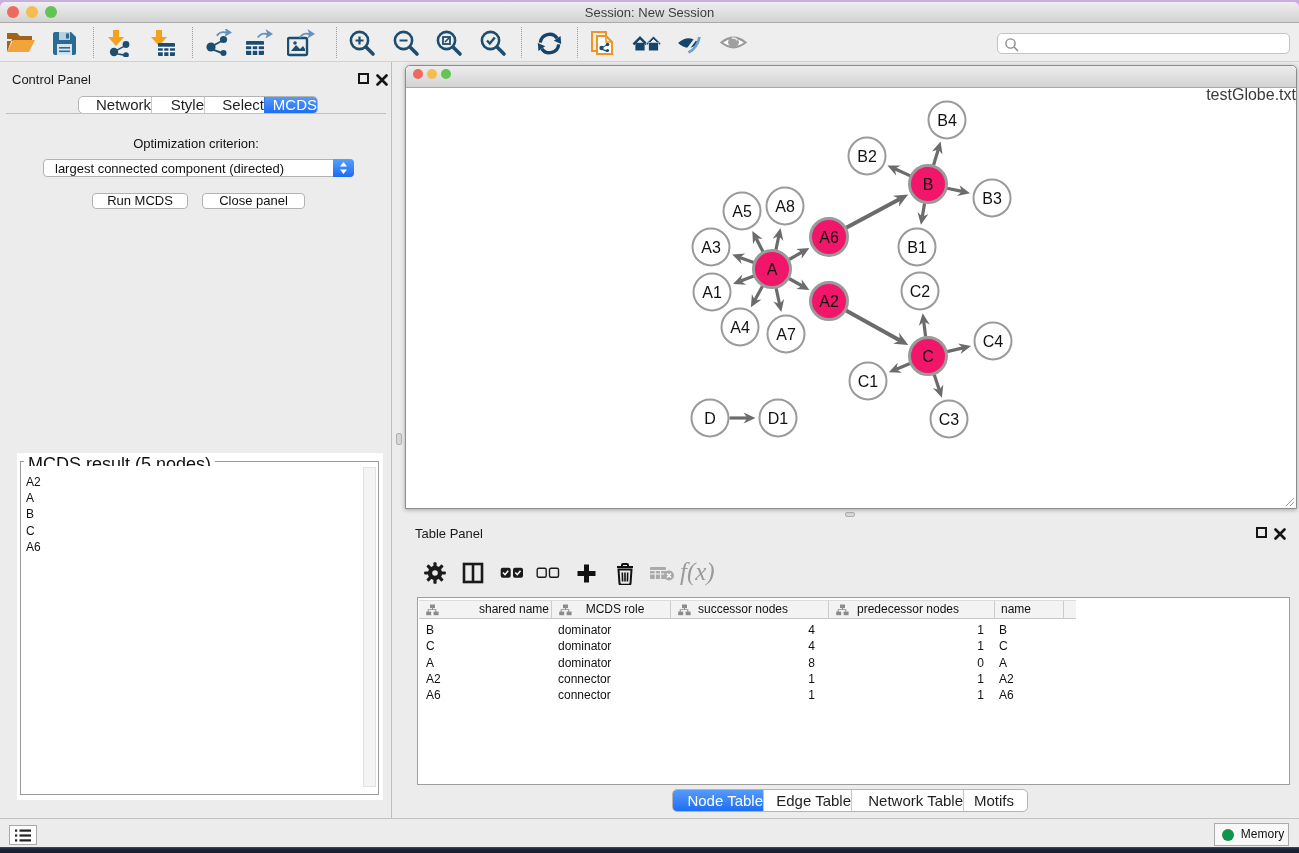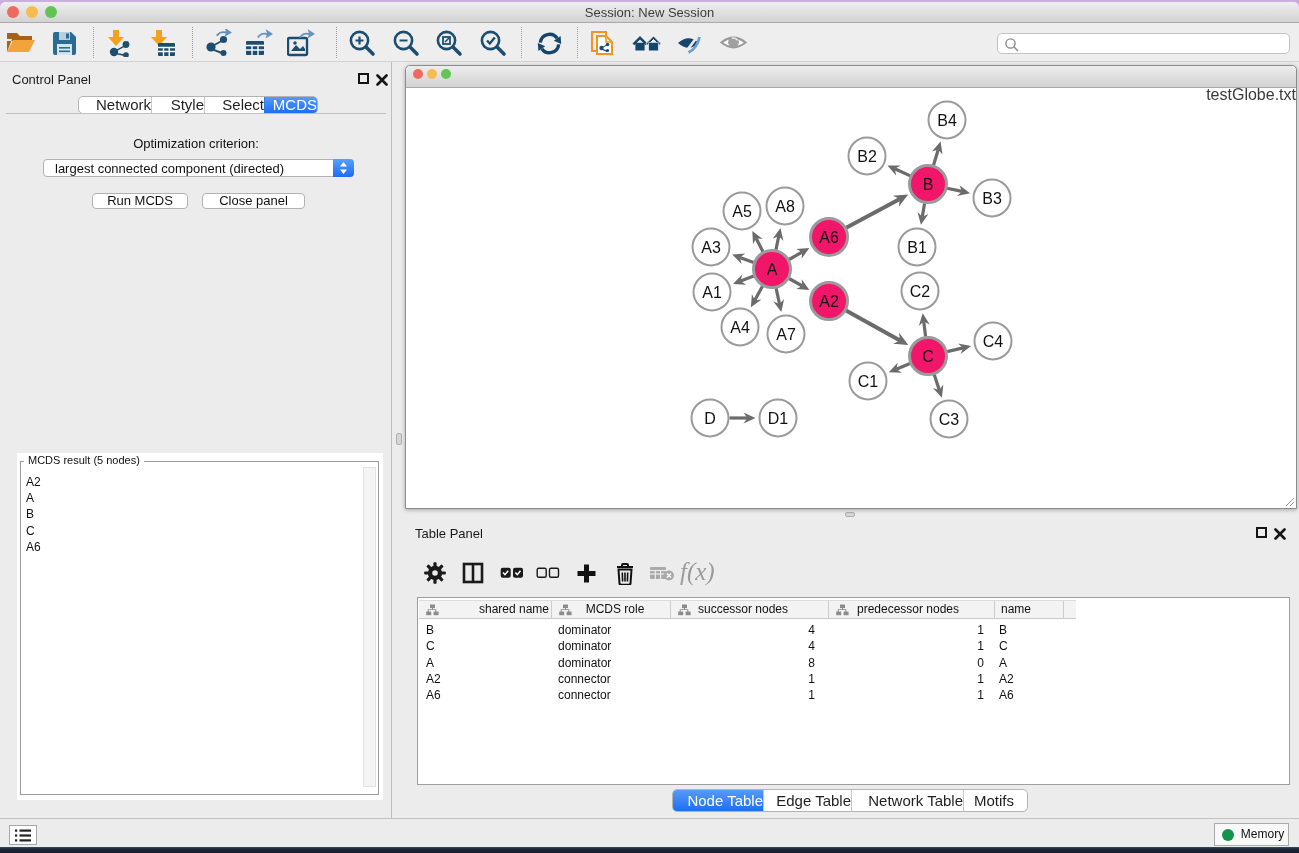--- a/index.html
+++ b/index.html
@@ -24,21 +24,21 @@
 #cpTabs{left:78px;top:34px;width:240px;height:18px}
 #cpTabs .tab{line-height:16px}
 #cpInner{position:absolute;left:6px;top:51px;width:380px;height:696px;border-top:1px solid #c0c0c0}
 #optlabel{position:absolute;left:0;top:74px;width:392px;text-align:center;font-size:13px;color:#111}
 #dropdown{position:absolute;left:43px;top:97px;width:311px;height:18px;background:#fff;border:1px solid #b2b2b2;border-radius:4px}
 #dropdown .dtext{position:absolute;left:11px;top:1px;font-size:13px;color:#111}
 #dropdown .dbtn{position:absolute;right:-1px;top:-1px;width:21px;height:18px;border-radius:0 4px 4px 0;background:linear-gradient(#58a0f9,#1c6cf3)}
 .btn{position:absolute;height:16px;background:#fff;border:1px solid #b2b2b2;border-radius:4px;font-size:13px;color:#111;text-align:center;line-height:14px}
 #resultPanel{position:absolute;left:17px;top:391px;width:366px;height:347px;background:#fff}
 #fieldset{position:absolute;left:3px;top:8px;width:359px;height:334px;border:1px solid #9a9a9a}
-#fieldlegend{position:absolute;left:3px;top:-8px;background:#fff;padding:0 4px;font-size:11px;color:#111}
+#fieldlegend{position:absolute;left:3px;top:-8px;background:#fff;padding:0 4px;font-size:18px;color:#111}
 #mcdslist{position:absolute;left:1px;top:4px;width:343px;height:324px;background:#fff;font-size:12px;color:#111;line-height:16.2px;padding:8px 0 0 4px}
 #mcdsscroll{position:absolute;right:2px;top:5px;width:13px;height:320px;background:#f4f4f4;border:1px solid #e2e2e2}
 #rightarea{position:absolute;left:392px;top:0;width:907px;height:756px;background:#ececec}
 #netwin{position:absolute;left:13px;top:3px;width:892px;height:444px;background:#fff;border:1px solid #8d8d8d;border-radius:5px 5px 0 0;box-shadow:0 1px 4px rgba(0,0,0,.3)}
 #nettitle{position:absolute;left:0;top:0;width:100%;height:22px;background:linear-gradient(#eeedee,#d3d2d3);border-bottom:1px solid #a8a8a8;border-radius:5px 5px 0 0}
 #nettitle .t{position:absolute;top:20px;width:100%;text-align:right;font-size:16px;color:#3a3a3a}
 .tls{position:absolute;top:3px;width:10px;height:10px;border-radius:50%}
 #tpanel{position:absolute;left:0;top:458px;width:907px;height:298px;background:#ececec}
 #ttoolbar{position:absolute;left:0;top:36px;width:907px;height:36px}
 #ttable{position:absolute;left:25px;top:77px;width:873px;height:188px;background:#fff;border:1px solid #9e9e9e}

